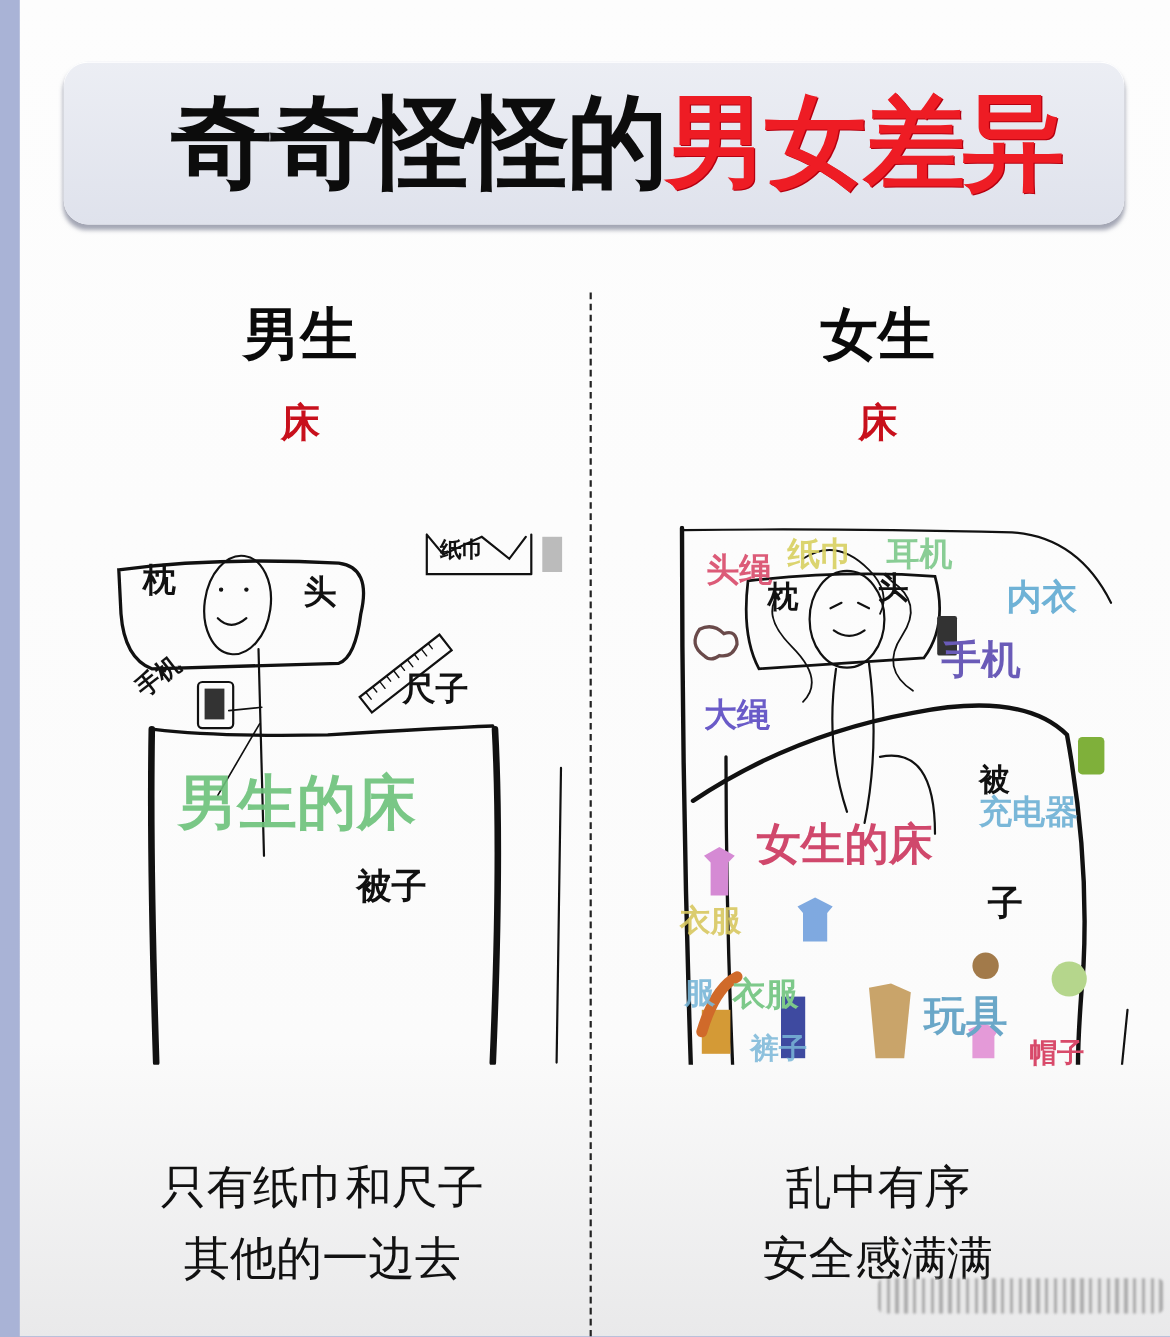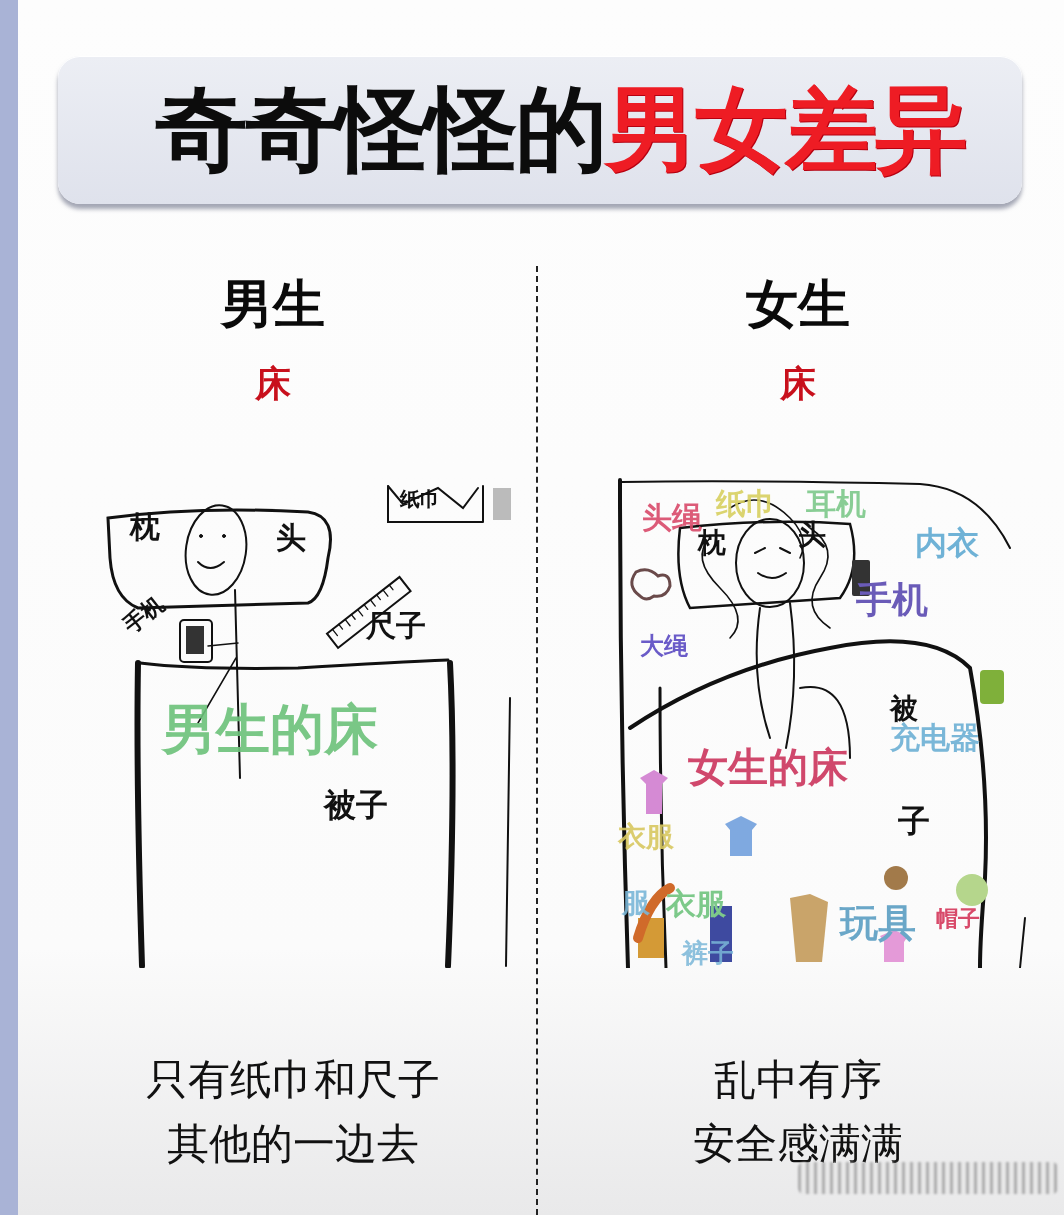--- a/index.html
+++ b/index.html
@@ -161,31 +161,31 @@
     <path d="M40 118 q -14 -10 -4 -24 q 12 -6 22 4 q 12 -4 12 10 q -4 12 -16 10 q -8 6 -14 0 z" stroke="#6a4a4a" stroke-width="3"></path>
   </svg>
 
   <div class="lbl" style="left:604px; top:498px; font-size:30px; color:#d94a6a; opacity:0.9;padding-left:20px;">头绳</div>
   <div class="lbl" style="left:698px; top:484px; font-size:30px; color:#d8d060; opacity:0.9;">纸巾</div>
   <div class="lbl" style="left:788px; top:484px; font-size:30px; color:#7dc98a; opacity:0.9;">耳机</div>
   <div class="lbl" style="left:870px; top:522px; font-size:32px; color:#6fb2d6;margin-left:27px;">内衣</div>
   <div class="lbl" style="left:680px; top:524px; font-size:28px; color:#111;">枕</div>
   <div class="lbl" style="left:780px; top:516px; font-size:28px; color:#111;">头</div>
   <div class="lbl" style="left:838px; top:576px; font-size:36px; color:#6a5bb8;">手机</div>
-  <div class="lbl" style="left:622px; top:630px; font-size:24px; color:#6a5bc8;">大绳</div>
+  <div class="lbl" style="left:622px; top:630px; font-size:30px; color:#6a5bc8;">大绳</div>
   <div class="lbl" style="left:872px; top:690px; font-size:28px; color:#111;">被</div>
   <div class="lbl" style="left:872px; top:718px; font-size:30px; color:#7ab7d8;">充电器</div>
   <div class="lbl" style="left:670px; top:740px; font-size:40px; color:#d0486c;">女生的床</div>
   <div class="lbl" style="left:880px; top:800px; font-size:32px; color:#111;">子</div>
   <div class="lbl" style="left:600px; top:818px; font-size:28px; color:#d8c860; opacity:0.9;">衣服</div>
   <div class="lbl" style="left:604px; top:884px; font-size:28px; color:#7ab7d8; opacity:0.9;">服</div>
   <div class="lbl" style="left:648px; top:884px; font-size:30px; color:#7dc98a;">衣服</div>
   <div class="lbl" style="left:664px; top:936px; font-size:26px; color:#7ab7d8; opacity:0.85;">裤子</div>
   <div class="lbl" style="left:822px; top:898px; font-size:38px; color:#6aa7c8;">玩具</div>
-  <div class="lbl" style="left:918px; top:904px; font-size:22px; color:#d84a6a;">帽子</div>
+  <div class="lbl" style="left:918px; top:940px; font-size:25px; color:#d84a6a;">帽子</div>
 
   <div class="caption" style="left:570px; top:1048px;">
     <div>乱中有序</div>
     <div>安全感满满</div>
   </div>
 
   <div class="blur-bar"></div>
 </div>
 
 </body></html>

